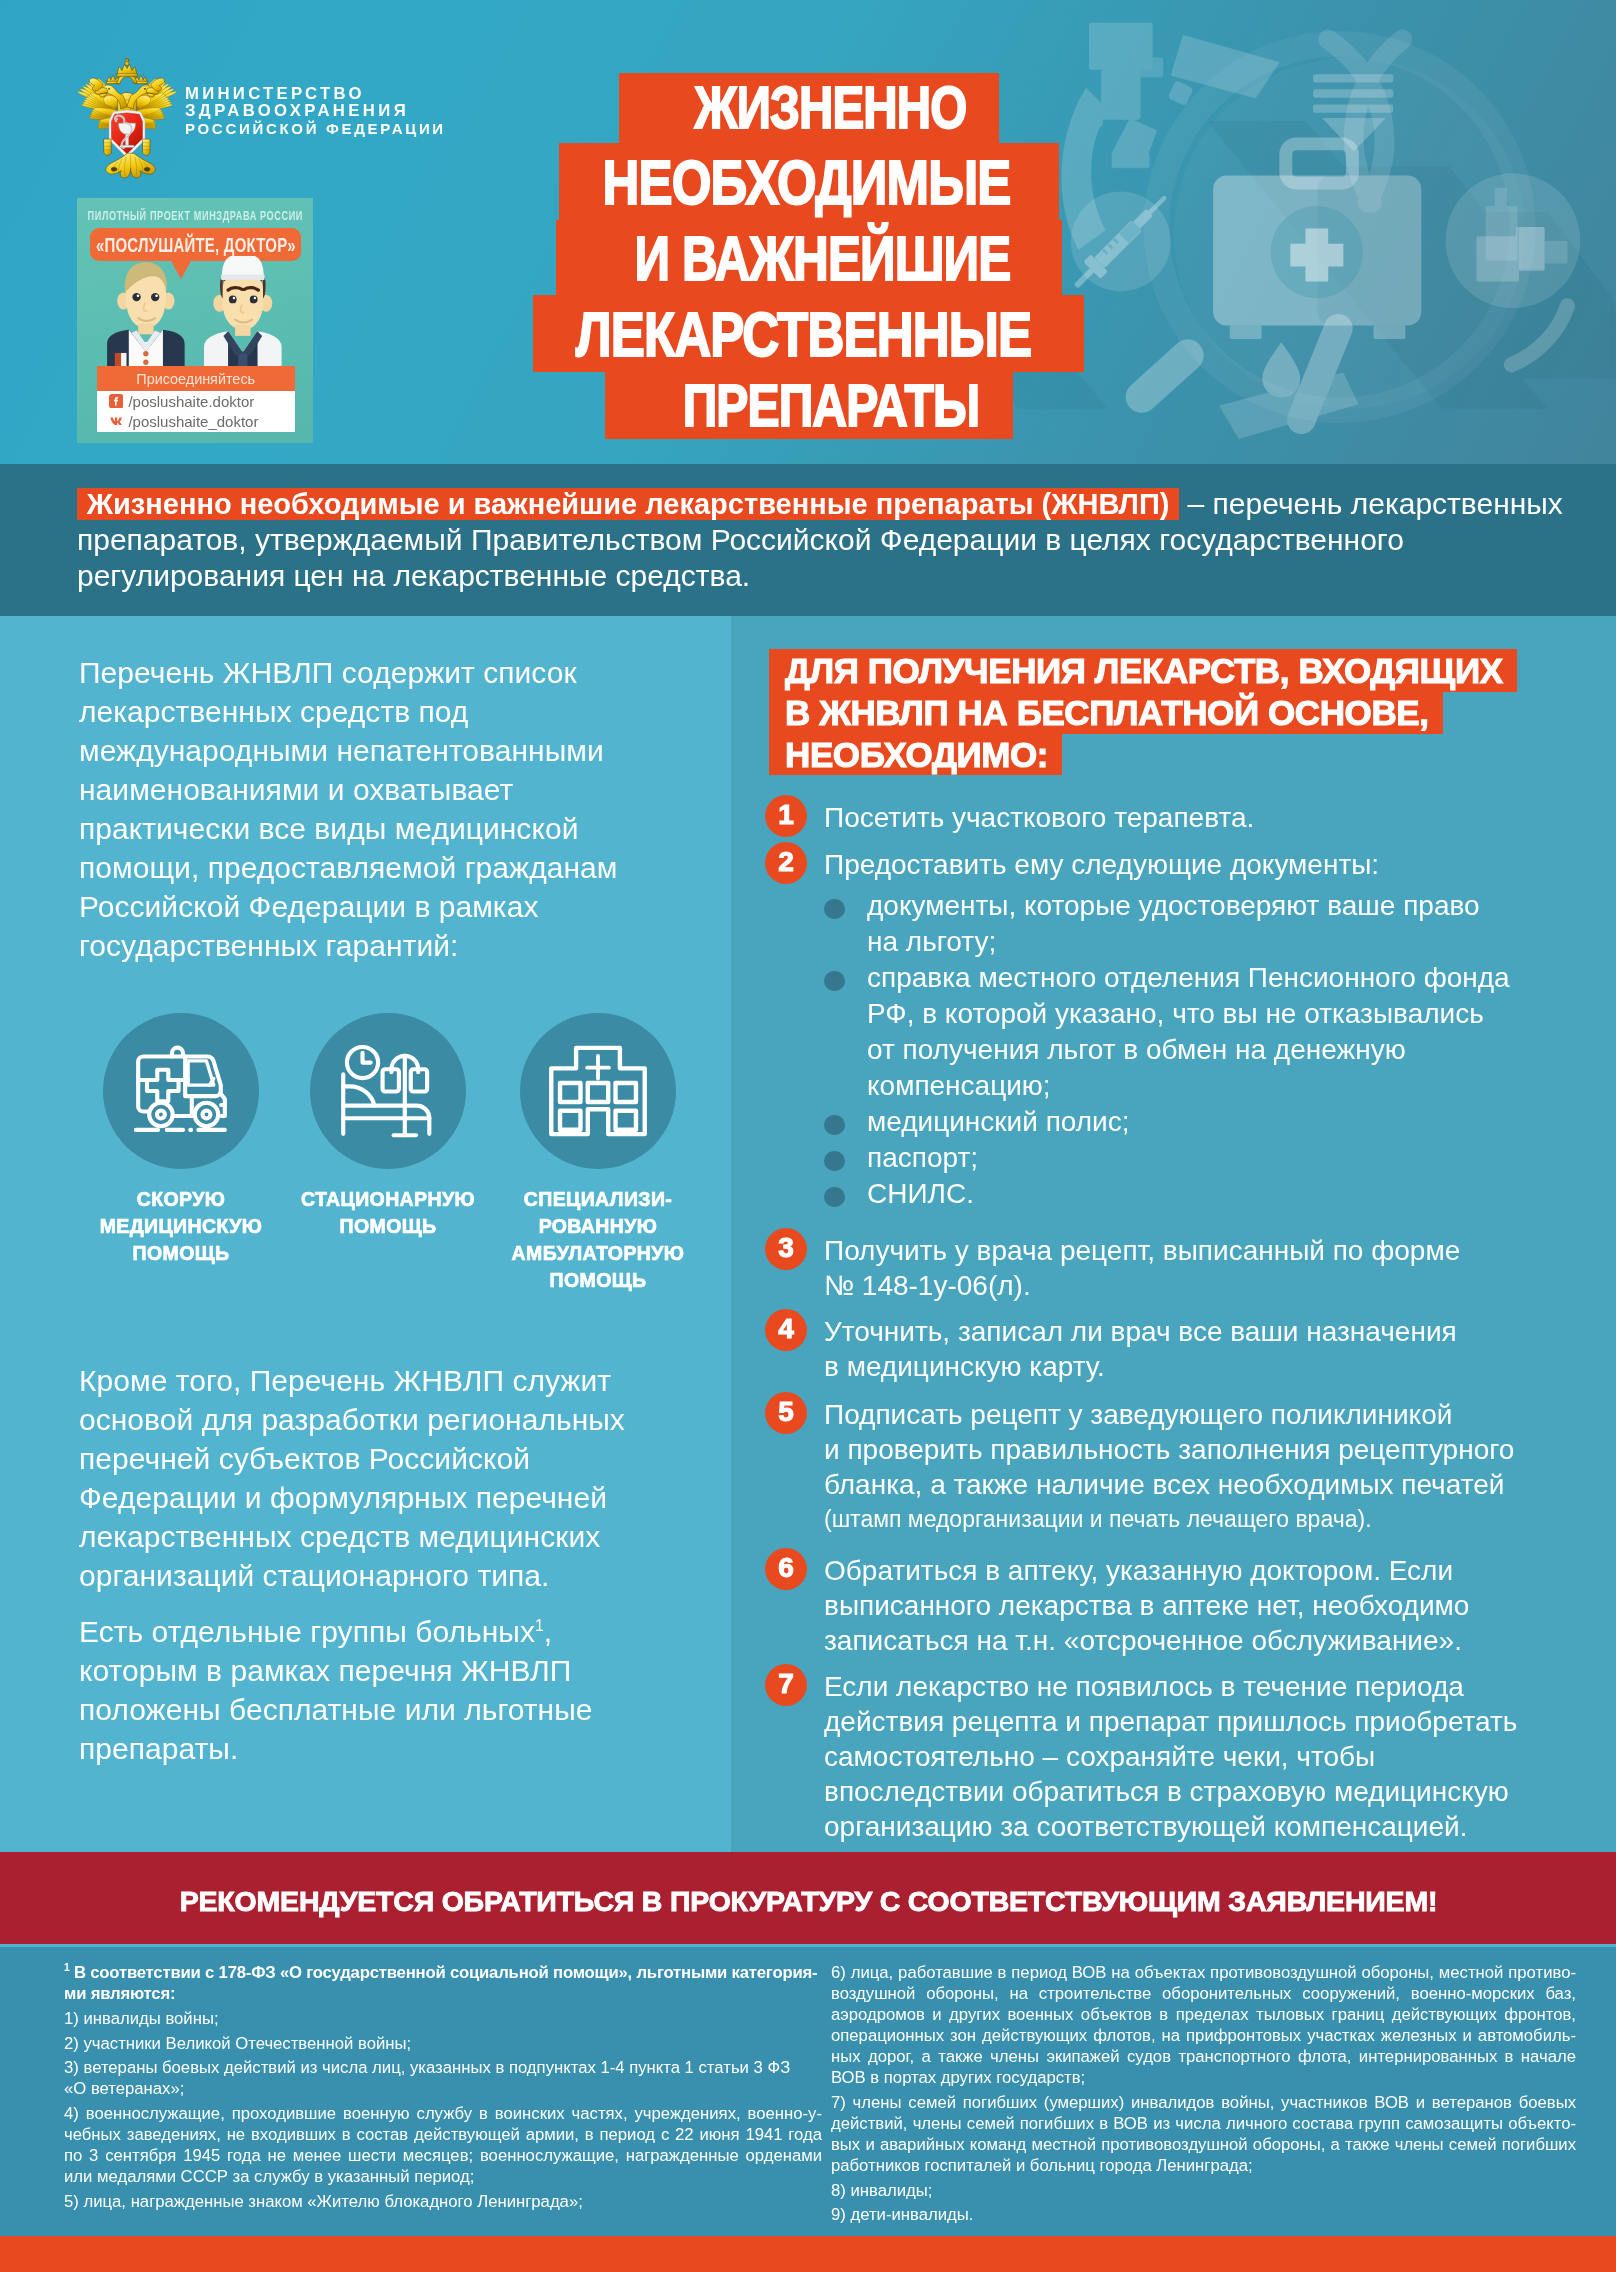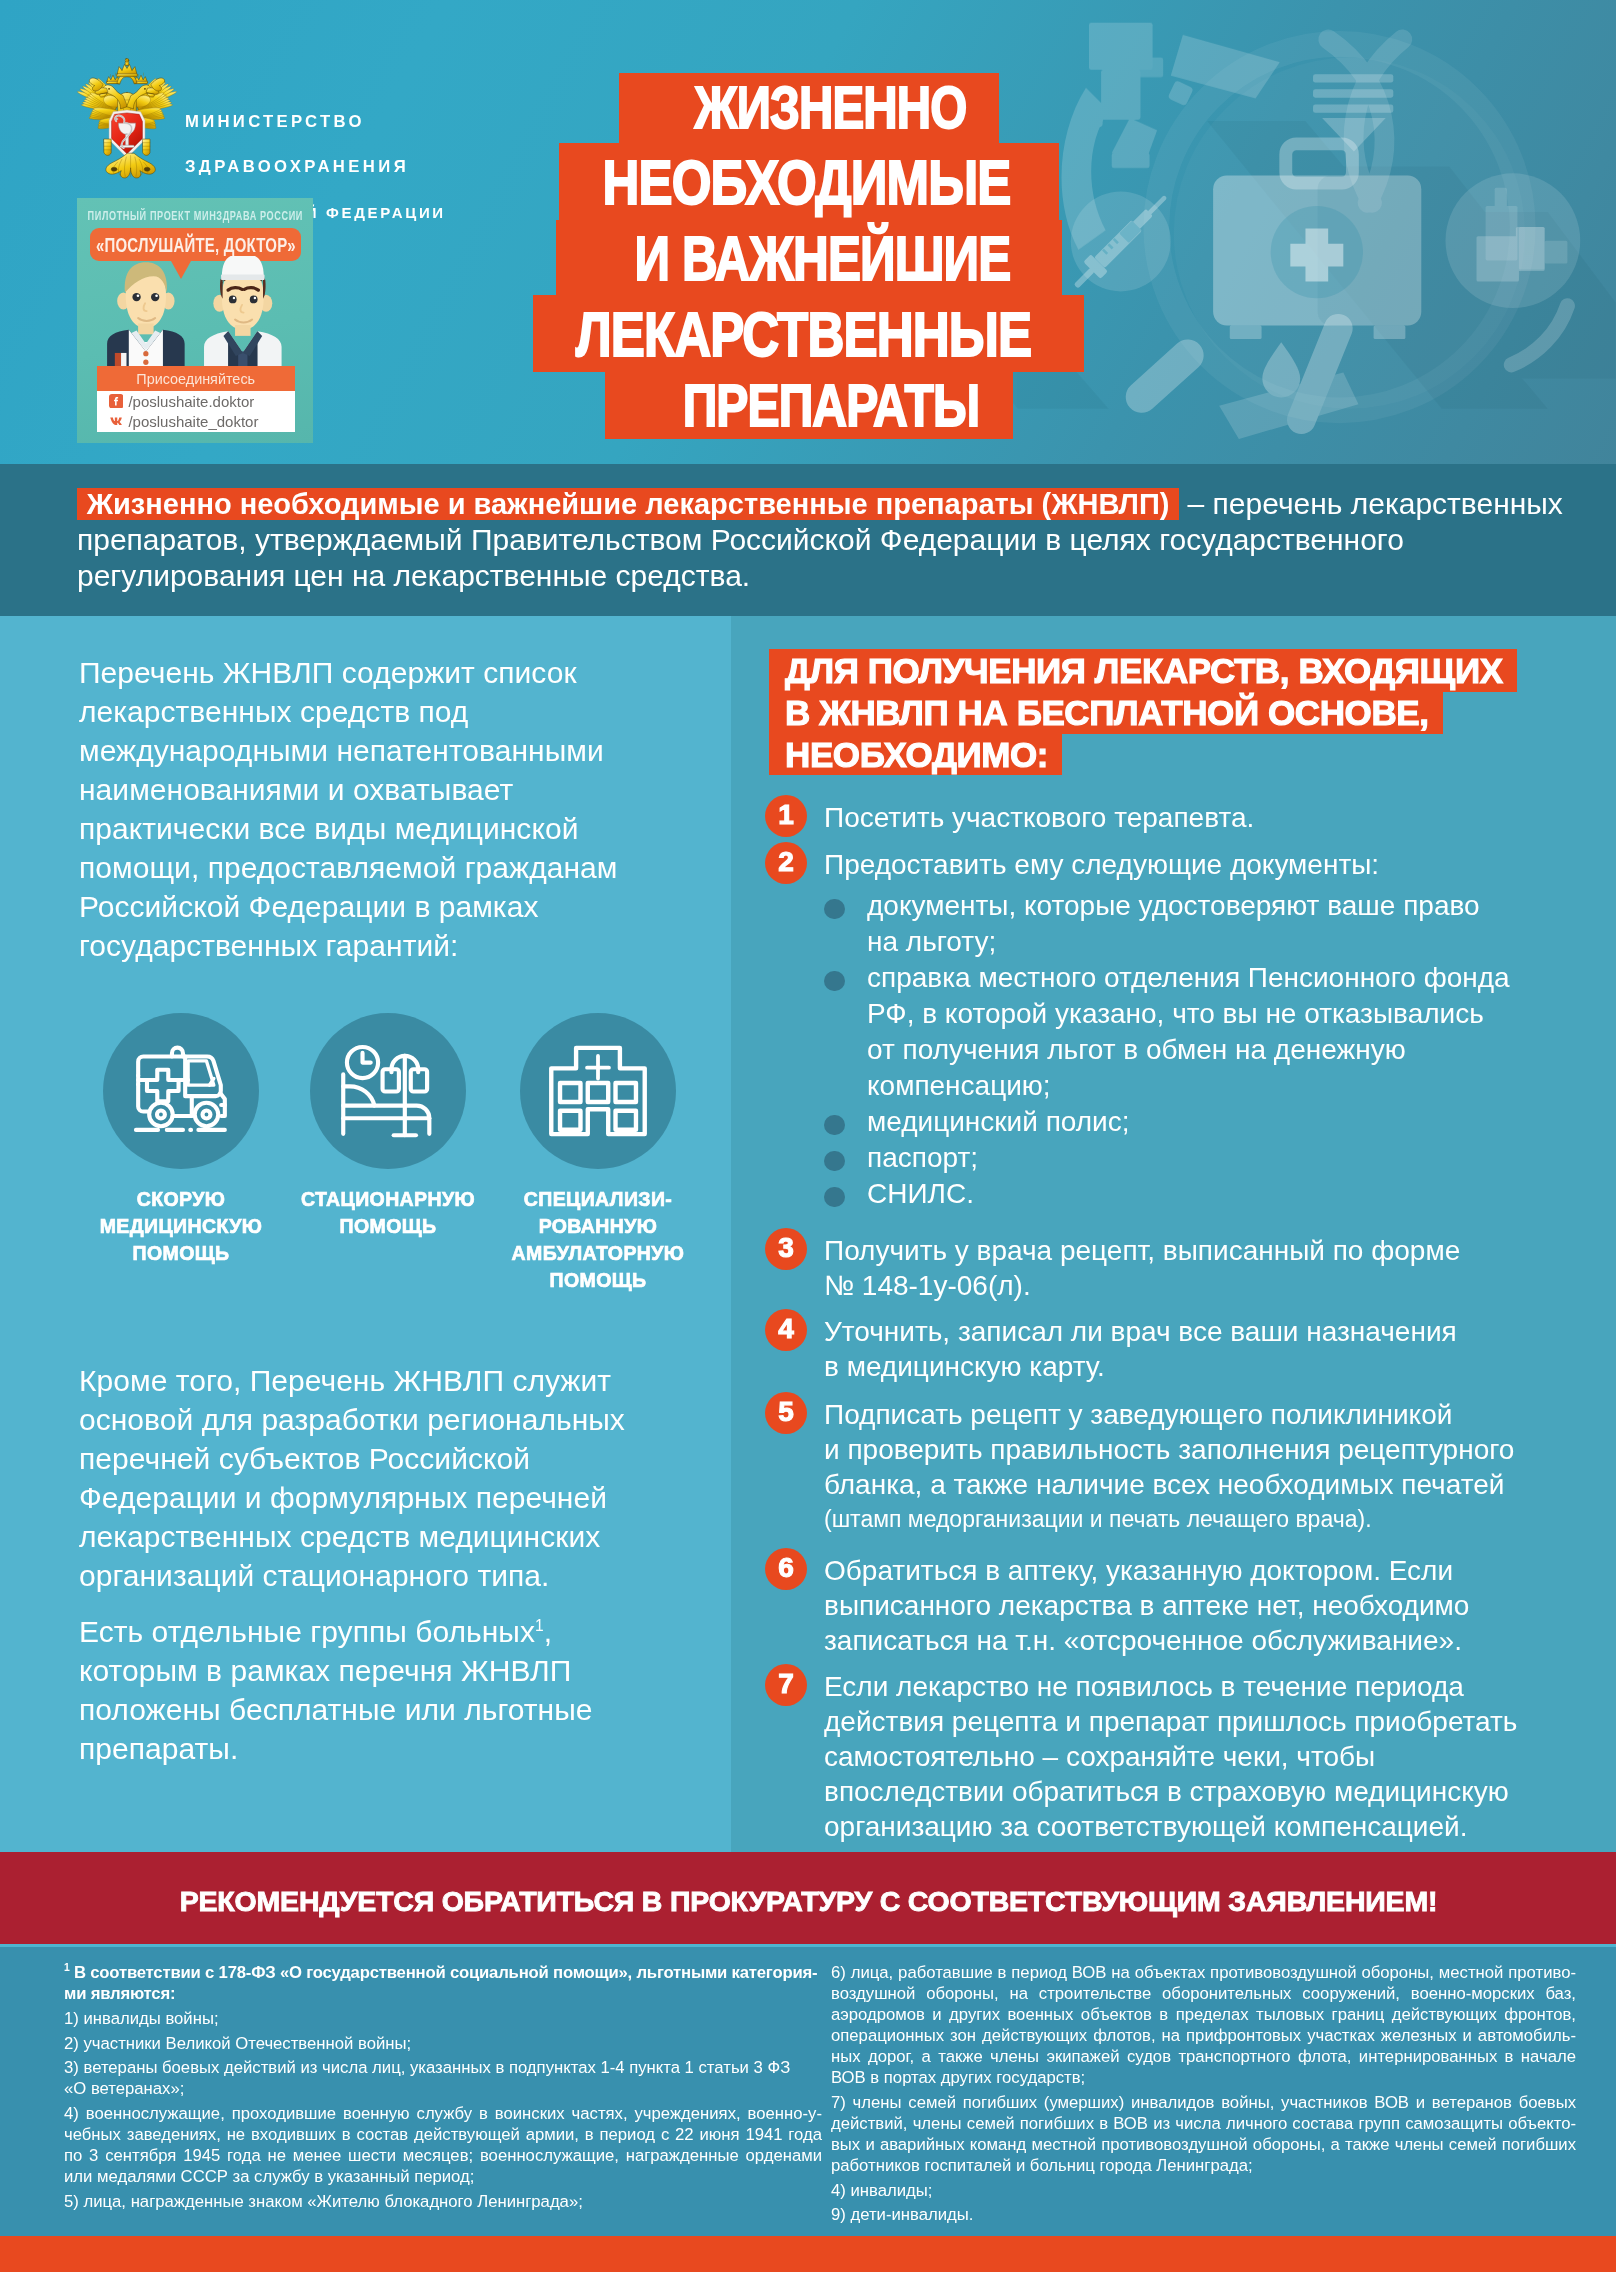--- a/index.html
+++ b/index.html
@@ -8,21 +8,21 @@
        font-family:"Liberation Sans", sans-serif;-webkit-font-smoothing:antialiased;}
   .poster{position:relative;width:1617px;height:2273px;overflow:hidden;}
 
   
   .header{position:absolute;left:0;top:0;width:1617px;height:464px;overflow:hidden;
           background:linear-gradient(118deg,#2fa4c5 0%,#33a8c6 24%,#35a5c0 46%,#3b93ad 72%,#41849b 100%);}
   .hdr-deco{position:absolute;left:783px;top:0;width:833px;height:464px;overflow:hidden;}
 
   .emblem{position:absolute;left:73px;top:58px;width:106px;height:118px;}
   .ministry{position:absolute;left:185px;top:85px;color:#fff;font-weight:bold;}
-  .ministry div{white-space:nowrap;margin-top:28px;}
+  .ministry div{white-space:nowrap;}
   .m1{font-size:16.7px;letter-spacing:3.3px;height:17.4px;line-height:17.4px;}
   .m2{font-size:16.7px;letter-spacing:3.4px;height:17.4px;line-height:17.4px;}
   .m3{font-size:15px;letter-spacing:2.7px;height:17.4px;line-height:17.4px;}
 
   
   .promo{position:absolute;left:77px;top:198px;width:236px;height:245px;overflow:hidden;
          background:linear-gradient(170deg,#63c2b5 0%,#5bbdb2 55%,#56b6ac 100%);}
   .promo-kicker{position:absolute;left:0;right:0;top:9.8px;height:15px;color:#cdeeea;
                 font-size:13.6px;font-weight:bold;white-space:nowrap;line-height:15px;
                 letter-spacing:0.9px;display:flex;align-items:center;justify-content:center;
@@ -670,20 +670,20 @@
           <span class="jline">операционных зон действующих флотов, на прифронтовых участках железных и автомобиль-</span>
           <span class="jline">ных дорог, а также члены экипажей судов транспортного флота, интернированных в начале</span>
           <span class="jline jlast">ВОВ в портах других государств;</span>
         </p>
         <p class="just">
           <span class="jline">7) члены семей погибших (умерших) инвалидов войны, участников ВОВ и ветеранов боевых</span>
           <span class="jline">действий, члены семей погибших в ВОВ из числа личного состава групп самозащиты объекто-</span>
           <span class="jline">вых и аварийных команд местной противовоздушной обороны, а также члены семей погибших</span>
           <span class="jline jlast">работников госпиталей и больниц города Ленинграда;</span>
         </p>
-        <p>4) инвалиды;</p>
+        <p>8) инвалиды;</p>
         <p>9) дети-инвалиды.</p>
       </div>
   </div>
   <div class="foot-bottom"></div>
 
 </div>
 
 
 </body></html>

